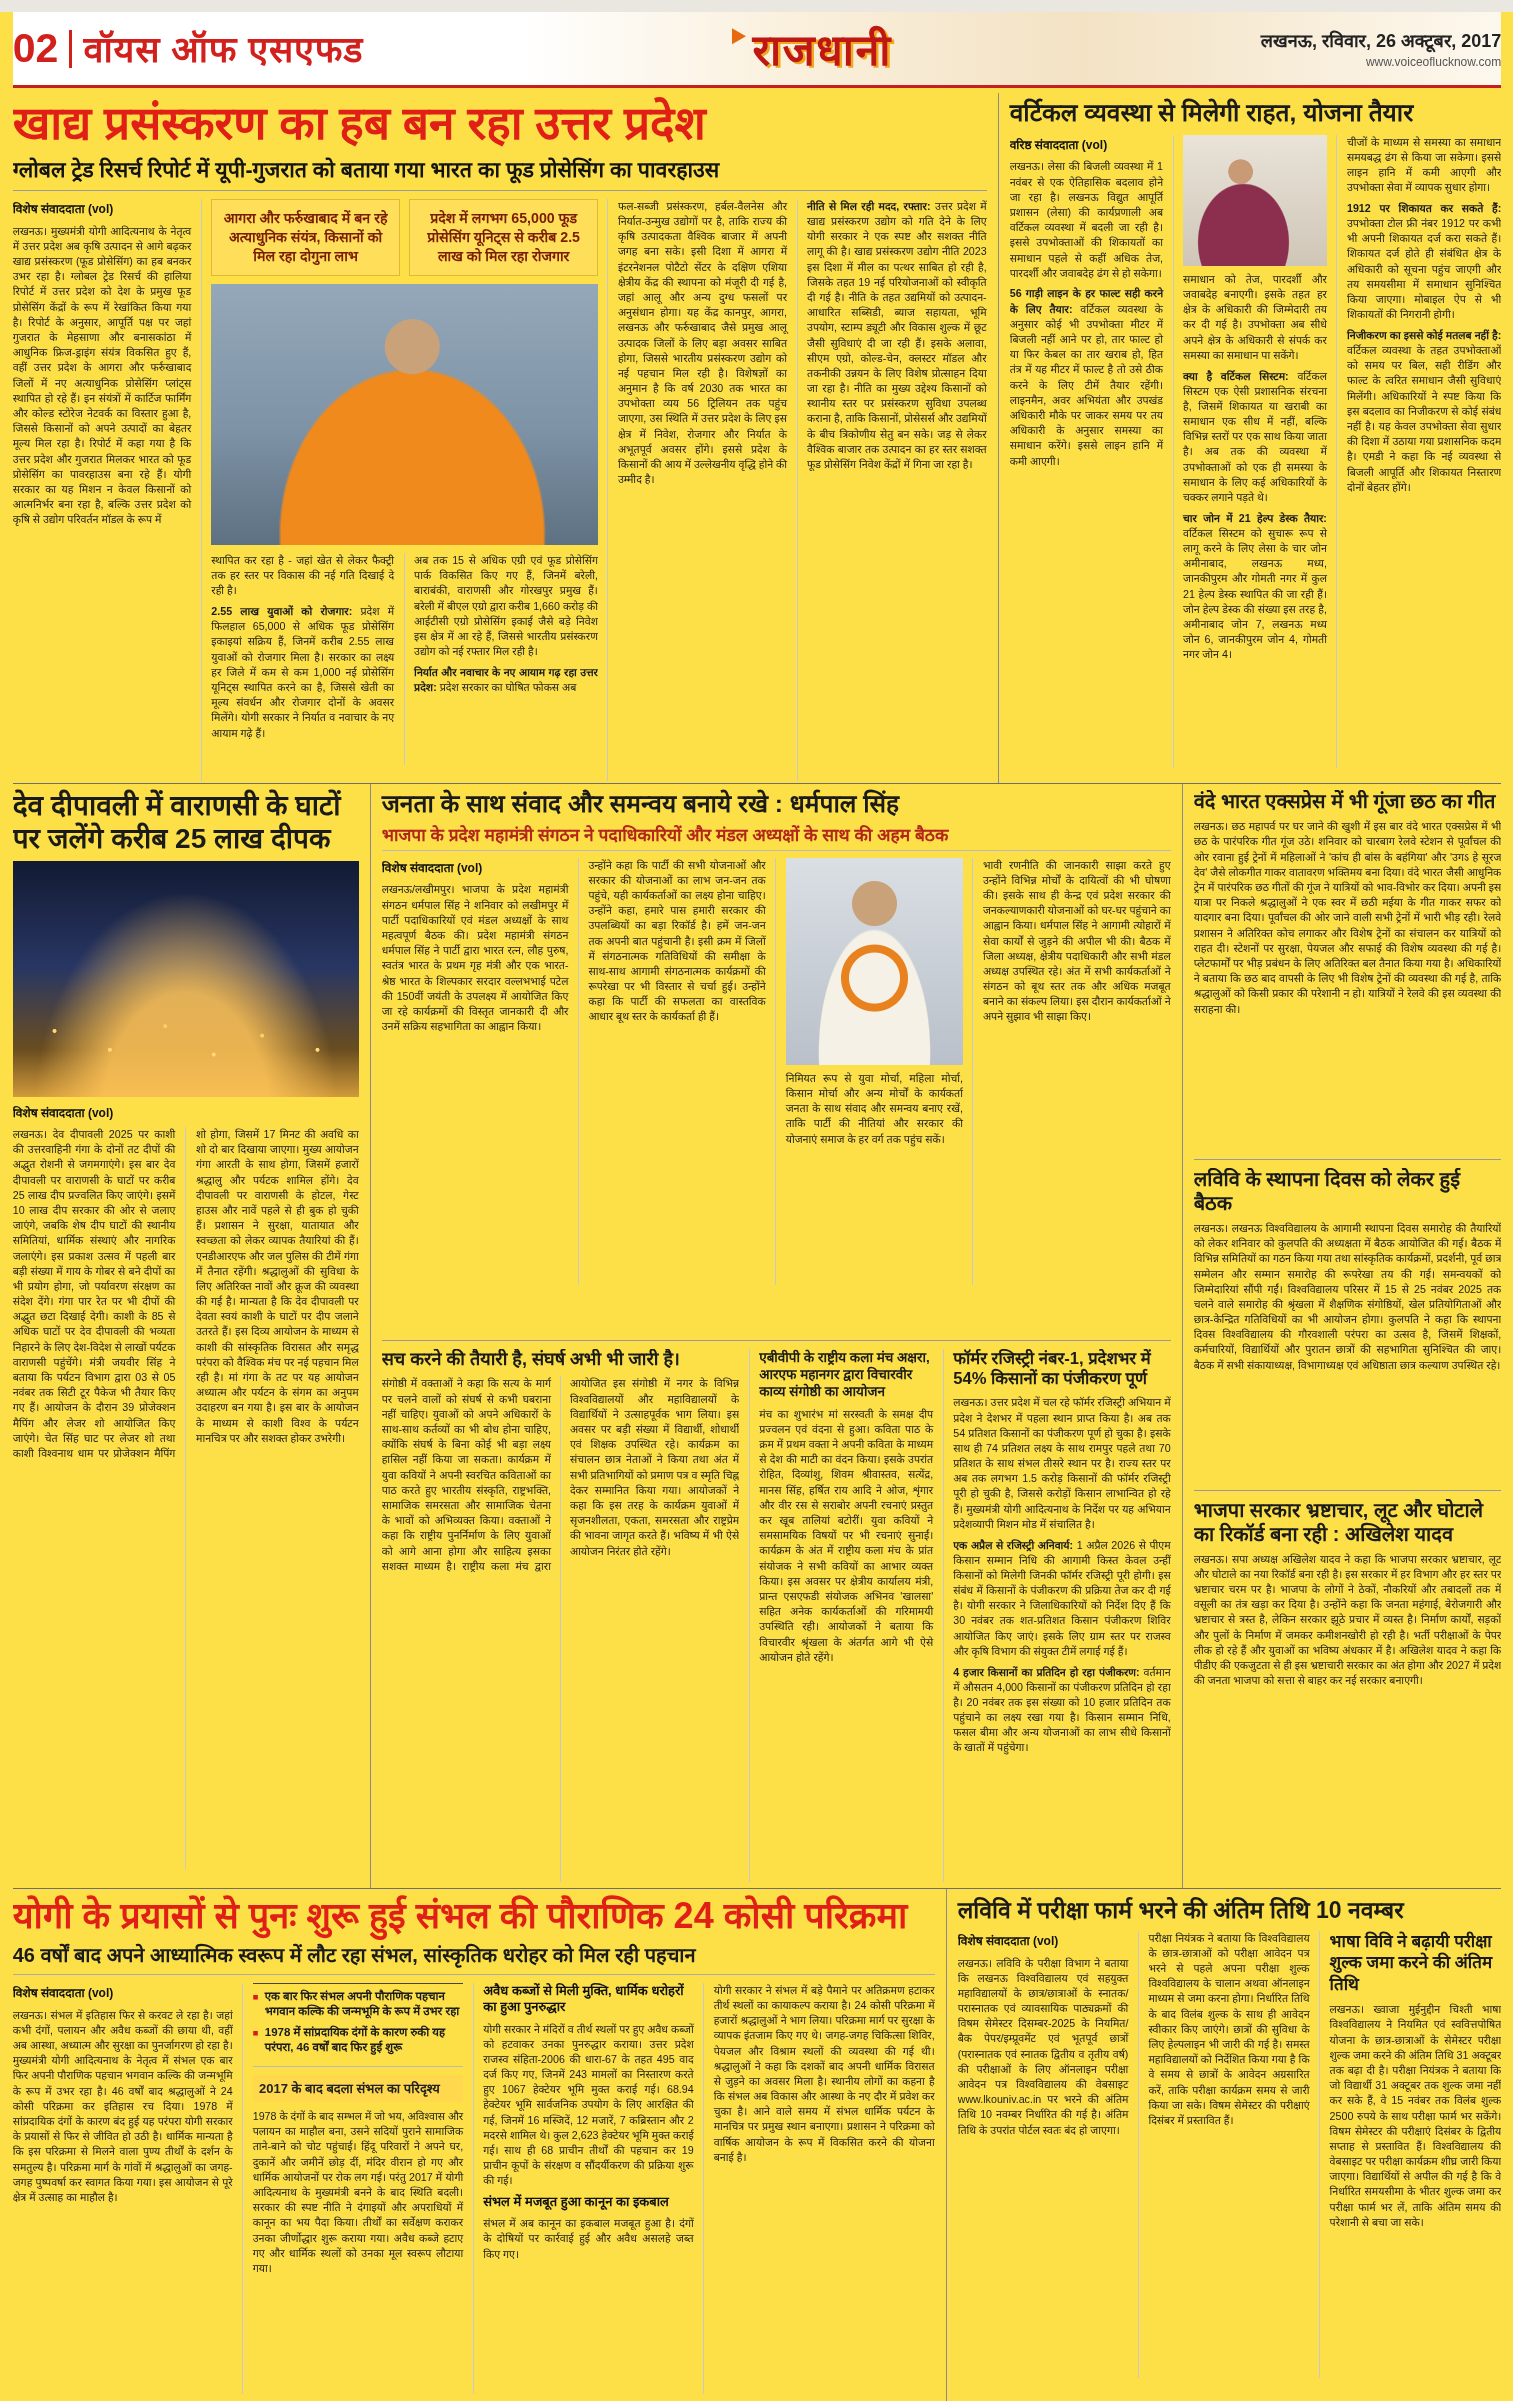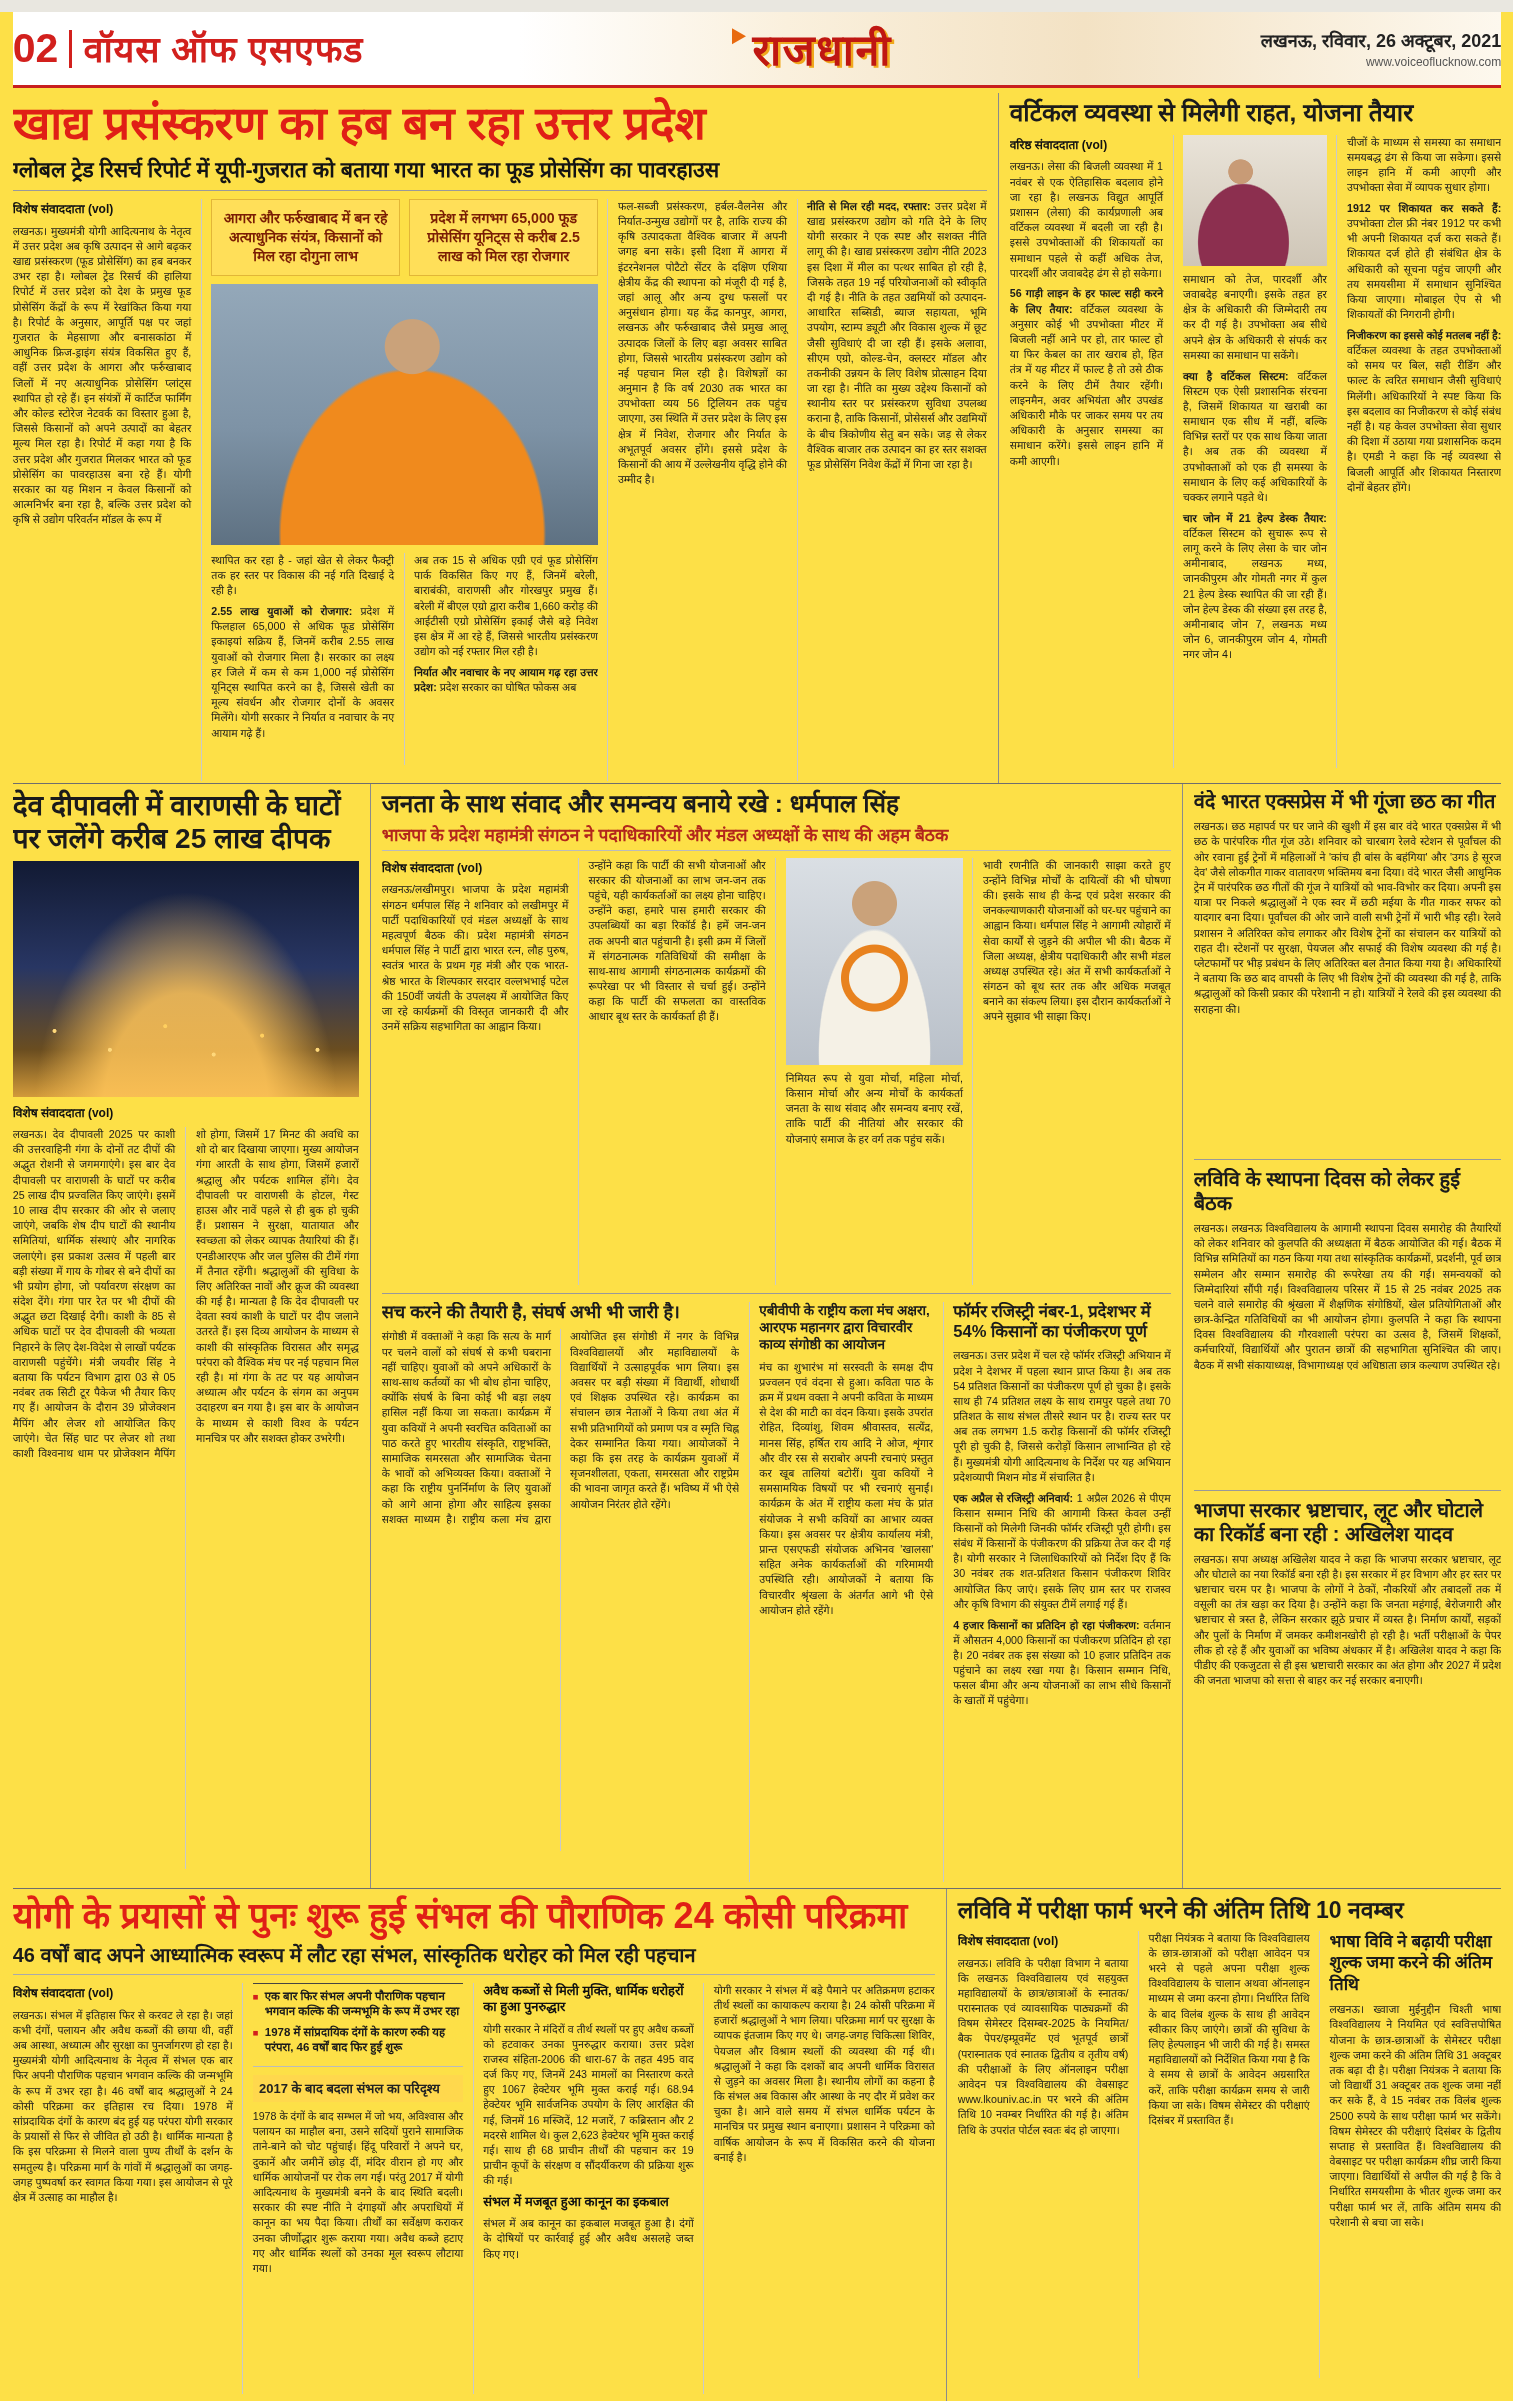--- a/index.html
+++ b/index.html
@@ -68,21 +68,21 @@
         radial-gradient(circle at 12% 72%, #ffd87a 0 1.6px, rgba(0,0,0,0) 2.4px),
         radial-gradient(circle at 28% 80%, #ffd87a 0 1.6px, rgba(0,0,0,0) 2.4px),
         radial-gradient(circle at 44% 70%, #ffcf5e 0 1.6px, rgba(0,0,0,0) 2.4px),
         radial-gradient(circle at 58% 82%, #ffd87a 0 1.6px, rgba(0,0,0,0) 2.4px),
         radial-gradient(circle at 72% 74%, #ffcf5e 0 1.6px, rgba(0,0,0,0) 2.4px),
         radial-gradient(circle at 88% 80%, #ffd87a 0 1.6px, rgba(0,0,0,0) 2.4px),
         radial-gradient(ellipse at 50% 108%, rgba(255,196,88,.85) 0 34%, rgba(0,0,0,0) 62%),
         linear-gradient(180deg,#121a33 0%,#283663 45%,#6a4d20 80%,#d29a3a 100%);}
   .dev-body{columns:2;column-gap:20.6px;column-rule:0.8px solid #c9c9c9;height:742px;overflow:hidden;}
 
-  .mid-center{padding:6.3px 11px;border-right:0.8px solid #8b8b8b;display:flex;flex-direction:column;overflow:hidden;}
+  .mid-center{padding:6.3px 11px;border-right:0.8px solid #8b8b8b;display:flex;flex-direction:column;overflow:hidden;gap:47px;}
   .dharm h2{font-size:24.5px;font-weight:800;margin:0 0 4px;line-height:1.12;}
   .dharm-sub{color:#b3261c;font-weight:700;font-size:17.4px;margin-bottom:6.3px;padding-bottom:4.7px;border-bottom:0.8px solid #bbb;}
   .dharm-body{display:grid;grid-template-columns:1fr 1fr 1fr 1fr;height:427px;overflow:hidden;}
   .photo-dharampal{height:207px;margin-bottom:6.3px;
       background:
         radial-gradient(circle at 50% 22%, #caa27a 0 22px, rgba(0,0,0,0) 23px),
         radial-gradient(circle at 50% 58%, rgba(0,0,0,0) 0 25px, #e8821e 26px 33px, rgba(0,0,0,0) 34px),
         radial-gradient(ellipse at 50% 94%, #f5f1e6 0 44%, rgba(0,0,0,0) 45%),
         linear-gradient(180deg,#dadfe4 0%,#b9c0c9 100%);}
   .sub-row{display:grid;grid-template-columns:368px 194px 1fr;margin-top:8px;border-top:0.8px solid #999;padding-top:8px;flex:1;overflow:hidden;}
@@ -125,21 +125,21 @@
     <div class="mast-left">
       <span class="pgnum">02</span>
       <span class="mast-sep"></span>
       <span class="mast-title">वॉयस ऑफ एसएफड</span>
     </div>
     <div class="mast-logo">
       <span class="flag"></span>
       <span class="logo-text">राजधानी</span>
     </div>
     <div class="mast-right">
-      <div class="issue-date">लखनऊ, रविवार, 26 अक्टूबर, 2021</div>
+      <div class="issue-date">लखनऊ, रविवार, 26 अक्टूबर, 2017</div>
       <div class="website">www.voiceoflucknow.com</div>
     </div>
   </header>
   <div class="redline"></div>
 
   <section class="band top-band">
     <article class="lead">
       <h1>खाद्य प्रसंस्करण का हब बन रहा उत्तर प्रदेश</h1>
       <div class="lead-sub">ग्लोबल ट्रेड रिसर्च रिपोर्ट में यूपी-गुजरात को बताया गया भारत का फूड प्रोसेसिंग का पावरहाउस</div>
       <div class="lead-body">

